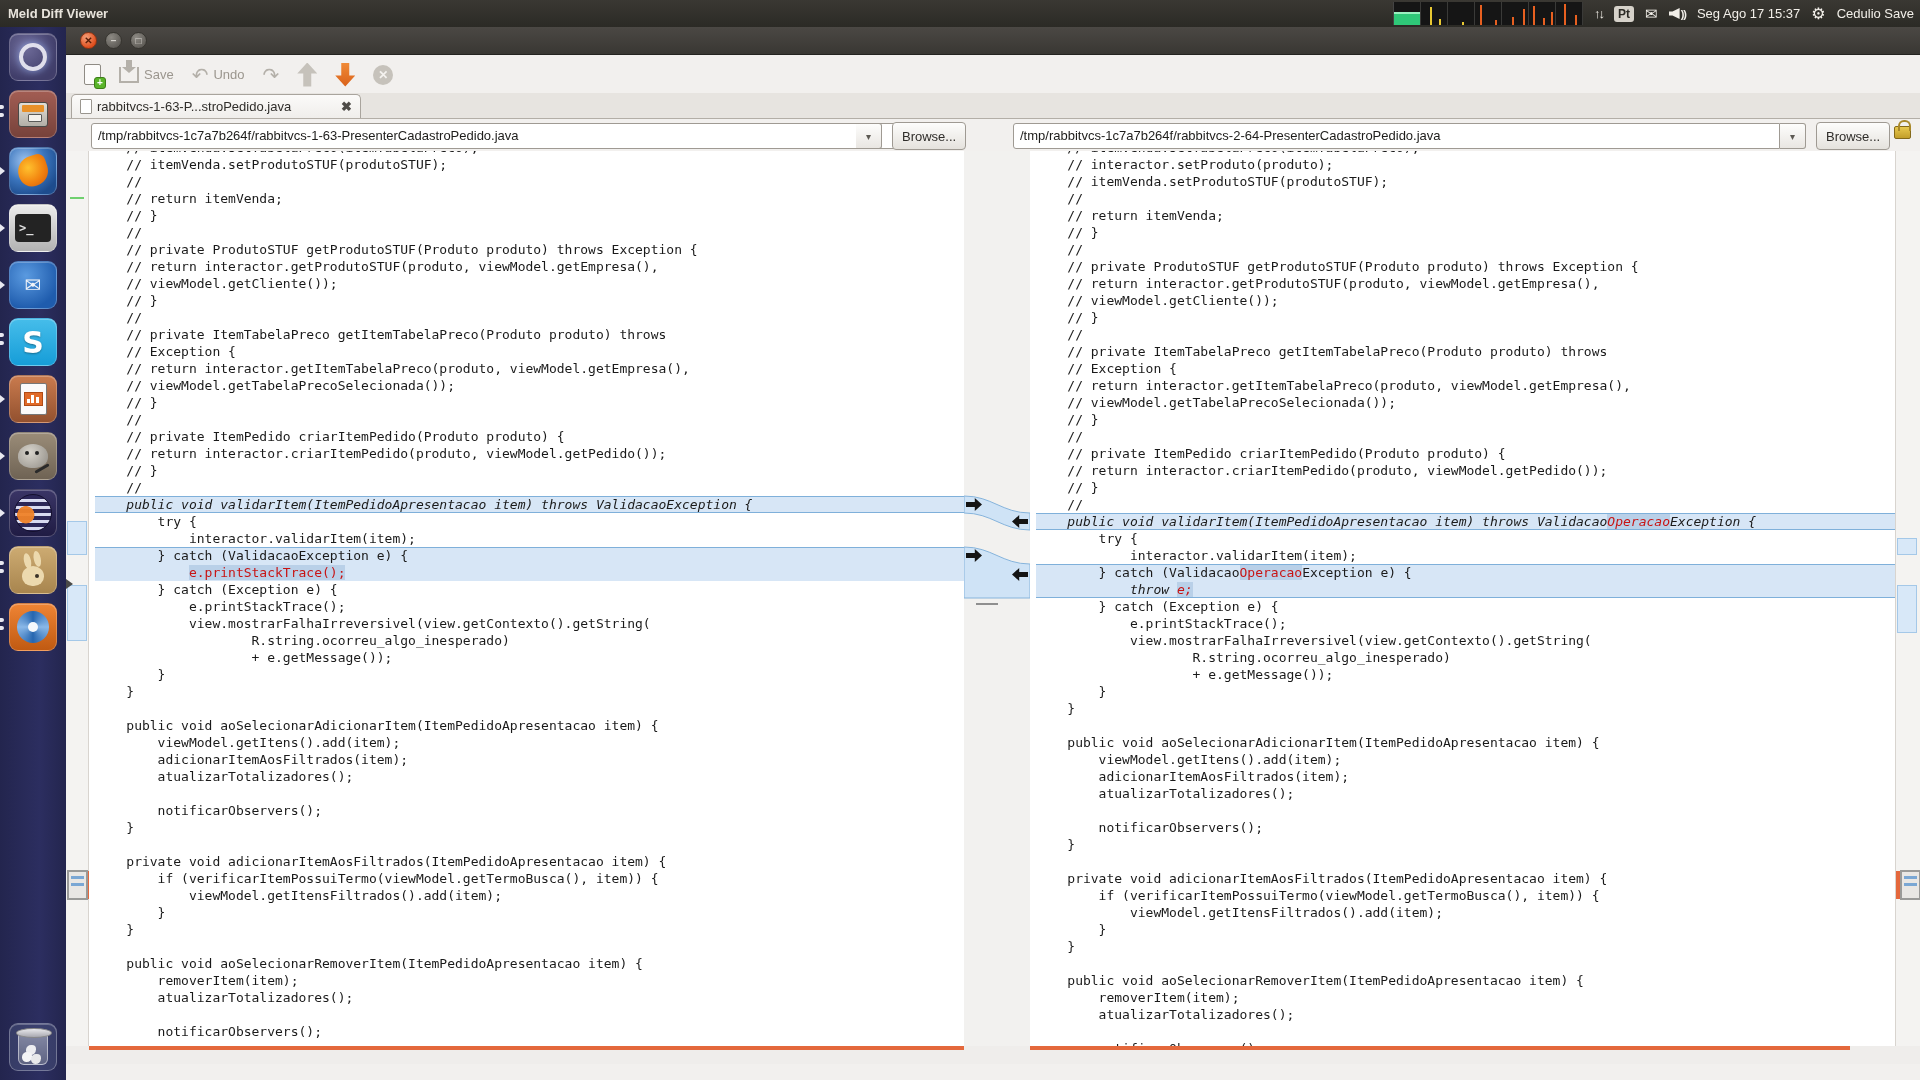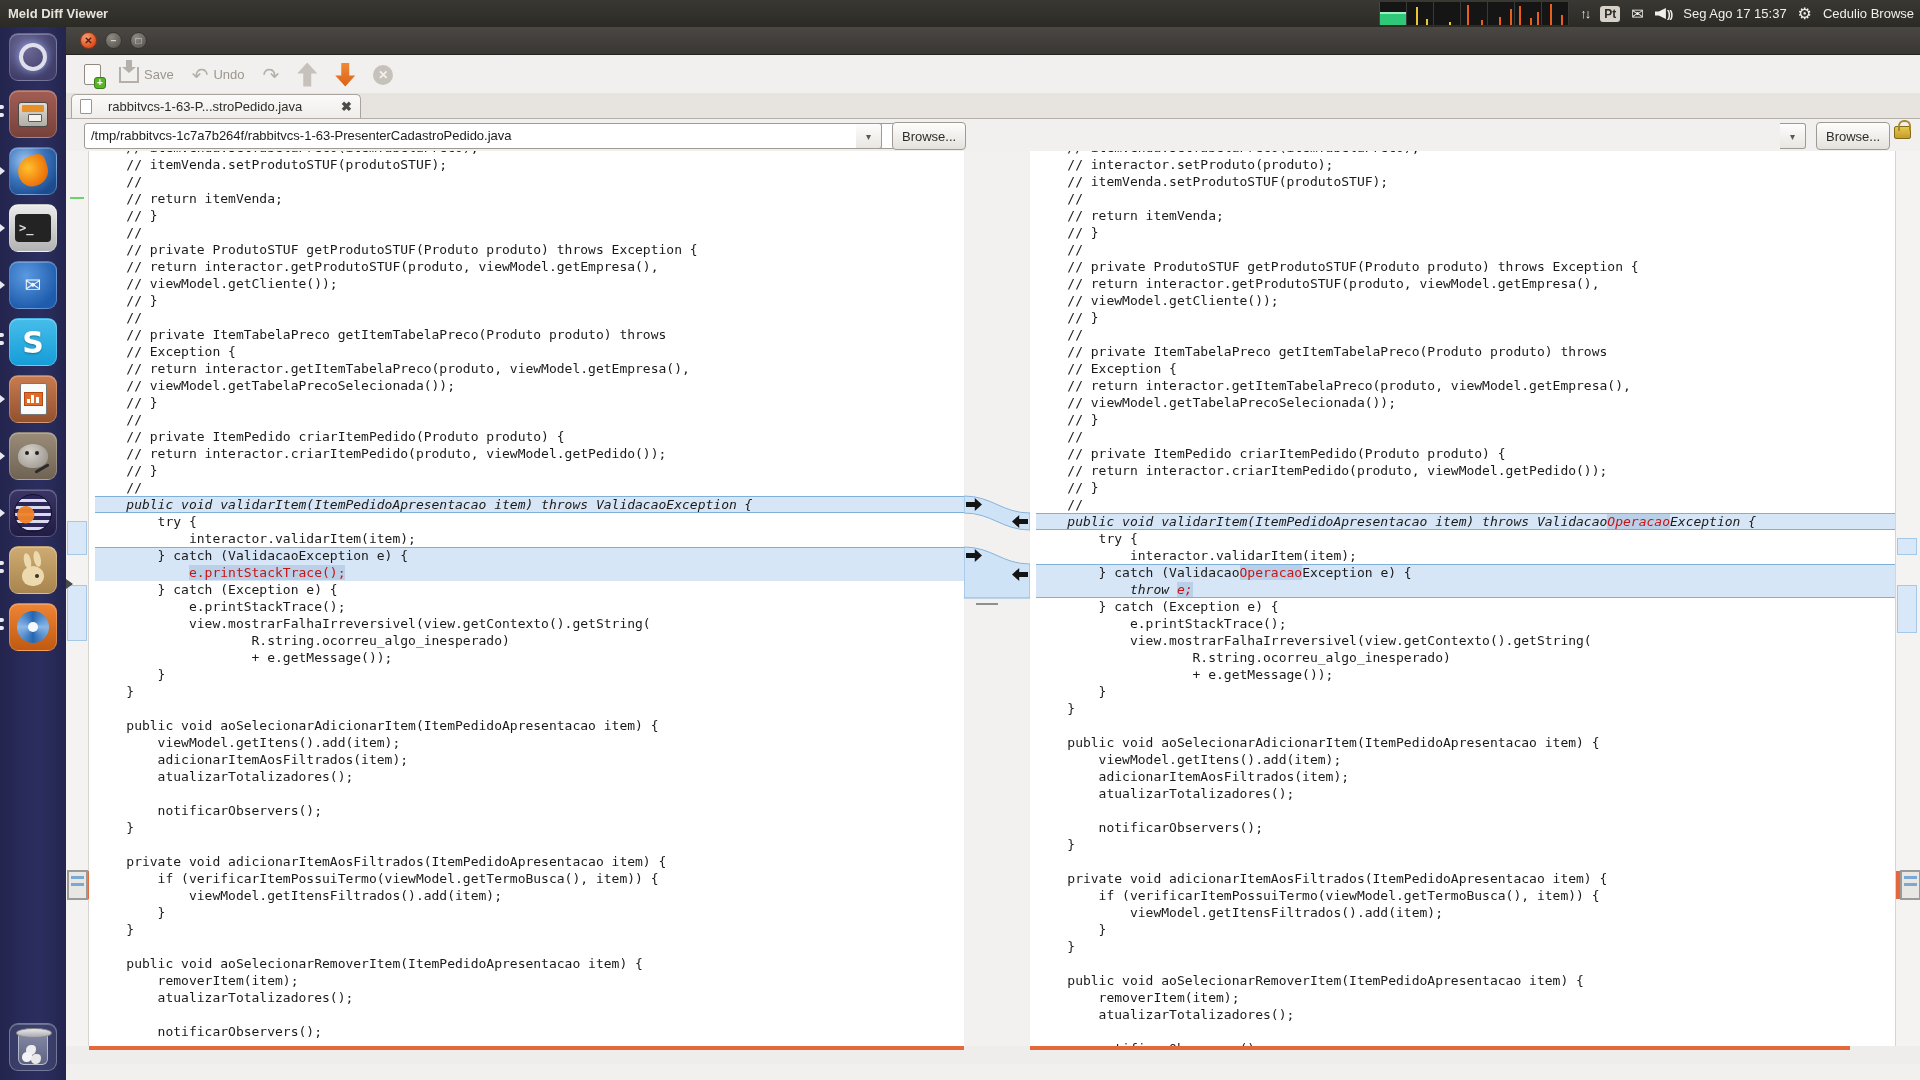--- a/index.html
+++ b/index.html
@@ -87,21 +87,21 @@
   .doc-ic .plus { position:absolute; right:-6px; bottom:-5px; width:12px; height:12px; background:#59b429; border:1px solid #3c7d17; border-radius:3px; color:#fff; font-size:10px; font-weight:bold; line-height:10px; text-align:center; }
   .save-ic { width:20px; height:16px; border:2px solid #b4b0a9; border-top:none; position:relative; }
   .save-ic:before { content:""; position:absolute; left:5px; top:-7px; width:6px; height:7px; background:#b4b0a9; }
   .save-ic:after { content:""; position:absolute; left:1px; top:0; width:0; height:0; border-left:7px solid transparent; border-right:7px solid transparent; border-top:6px solid #b4b0a9; }
   .arrow-glyph { font-size:20px; color:#b4b0a9; line-height:20px; }
   .fat-up { width:20px; height:24px; background:#c6c2bb; clip-path:polygon(50% 0,100% 46%,70% 46%,70% 100%,30% 100%,30% 46%,0 46%); }
   .fat-down { width:20px; height:24px; background:linear-gradient(#f08a36,#d9611a); clip-path:polygon(50% 100%,100% 54%,70% 54%,70% 0,30% 0,30% 54%,0 54%); }
   .circ-x { width:20px; height:20px; border-radius:50%; background:#c6c2bb; color:#f4f2ef; font-size:12px; font-weight:bold; display:flex; align-items:center; justify-content:center; }
 
   #tabbar { position:absolute; top:66px; left:0; right:0; height:26px; background:#e7e4e0; border-bottom:1px solid #b3aea7; }
-  #tab { position:absolute; left:5px; bottom:0; width:290px; height:24px; background:linear-gradient(#fbfaf9,#f0eeeb); border:1px solid #a9a49d; border-bottom:none; border-radius:5px 5px 0 0; display:flex; align-items:center; gap:16px; padding:0 8px; }
+  #tab { position:absolute; left:5px; bottom:0; width:290px; height:24px; background:linear-gradient(#fbfaf9,#f0eeeb); border:1px solid #a9a49d; border-bottom:none; border-radius:5px 5px 0 0; display:flex; align-items:center; gap:5px; padding:0 8px; }
   #tab .tdoc { width:12px; height:15px; background:#fff; border:1px solid #9a968f; border-radius:1px; }
   #tab .tlabel { font-size:13px; color:#2f2d2a; white-space:nowrap; }
   #tab .tclose { margin-left:auto; color:#4e4b47; font-size:13px; font-weight:bold; }
 
   #pathrow { position:absolute; top:92px; left:0; right:0; height:34px; }
   .entry { position:absolute; top:4px; height:26px; background:#fff; border:1px solid #9f9a93; border-radius:3px 0 0 3px; font-size:13px; color:#1d1c1a; padding:4px 6px; white-space:nowrap; overflow:hidden; }
   .ddbtn { position:absolute; top:4px; height:26px; width:26px; background:linear-gradient(#fdfdfc,#e9e6e2); border:1px solid #9f9a93; border-left:none; border-radius:0 3px 3px 0; color:#5c5953; font-size:10px; display:flex; align-items:center; justify-content:center; }
   .browsebtn { position:absolute; top:3px; height:28px; background:linear-gradient(#fdfdfc,#e5e2dd); border:1px solid #9f9a93; border-radius:4px; font-size:13px; color:#2f2d2a; display:flex; align-items:center; justify-content:center; padding:0 9px; }
   #lock { position:absolute; top:7px; width:17px; height:13px; background:linear-gradient(#e8c84e,#c29e2a); border:1px solid #84691a; border-radius:2px; }
   #lock:before { content:""; position:absolute; top:-7px; left:3px; width:9px; height:9px; border:2px solid #a8882a; border-bottom:none; border-radius:6px 6px 0 0; }
@@ -183,21 +183,21 @@
         </div>
       <span class="ind" id="net-icon">↑↓</span>
       <span class="ind" id="kbd-ind">Pt</span>
       <span class="ind" id="mail-icon">✉</span>
       <span class="ind" id="vol-icon">
           <span id="vol-body"></span>
           <span id="vol-waves">))</span>
         </span>
       <span class="ind" id="clock">Seg Ago 17 15:37</span>
       <span class="ind" id="gear-icon">⚙</span>
-      <span class="ind" id="username">Cedulio Browse</span>
+      <span class="ind" id="username">Cedulio Save</span>
     </div>
   </div>
 
   <div id="launcher">
     <div class="licon ic-dash" style="top:6px">
         <div class="ring"></div>
       </div>
     <div class="licon ic-files" style="top:63px">
         <div class="cab"></div>
       </div>
@@ -292,23 +292,24 @@
 
     <div id="tabbar">
       <div id="tab">
         <div class="tdoc"></div>
         <span class="tlabel">rabbitvcs-1-63-P...stroPedido.java</span>
         <span class="tclose">✖</span>
       </div>
     </div>
 
     <div id="pathrow">
-      <div class="entry" style="left:18px; width:856px;">/tmp/rabbitvcs-1c7a7b264f/rabbitvcs-1-63-PresenterCadastroPedido.java</div>
+      <div class="entry" style="left:25px; width:856px;">/tmp/rabbitvcs-1c7a7b264f/rabbitvcs-1-63-PresenterCadastroPedido.java</div>
       <div class="ddbtn" style="left:790px;">▾</div>
       <div class="browsebtn" style="left:826px;">Browse...</div>
+      <div class="entry" style="left:947px; width:767px;">/tmp/rabbitvcs-1c7a7b264f/rabbitvcs-2-64-PresenterCadastroPedido.java</div>
       <div class="ddbtn" style="left:1714px;">▾</div>
       <div class="browsebtn" style="left:1750px;">Browse...</div>
       <div id="lock" style="left:1828px;"></div>
     </div>
 
     <div id="content">
       <div class="minimap" id="map-left">
         <div class="mark-green"></div>
         <div class="mark-blue" style="top:370px;height:34px"></div>
         <div class="mark-blue" style="top:434px;height:56px"></div>

